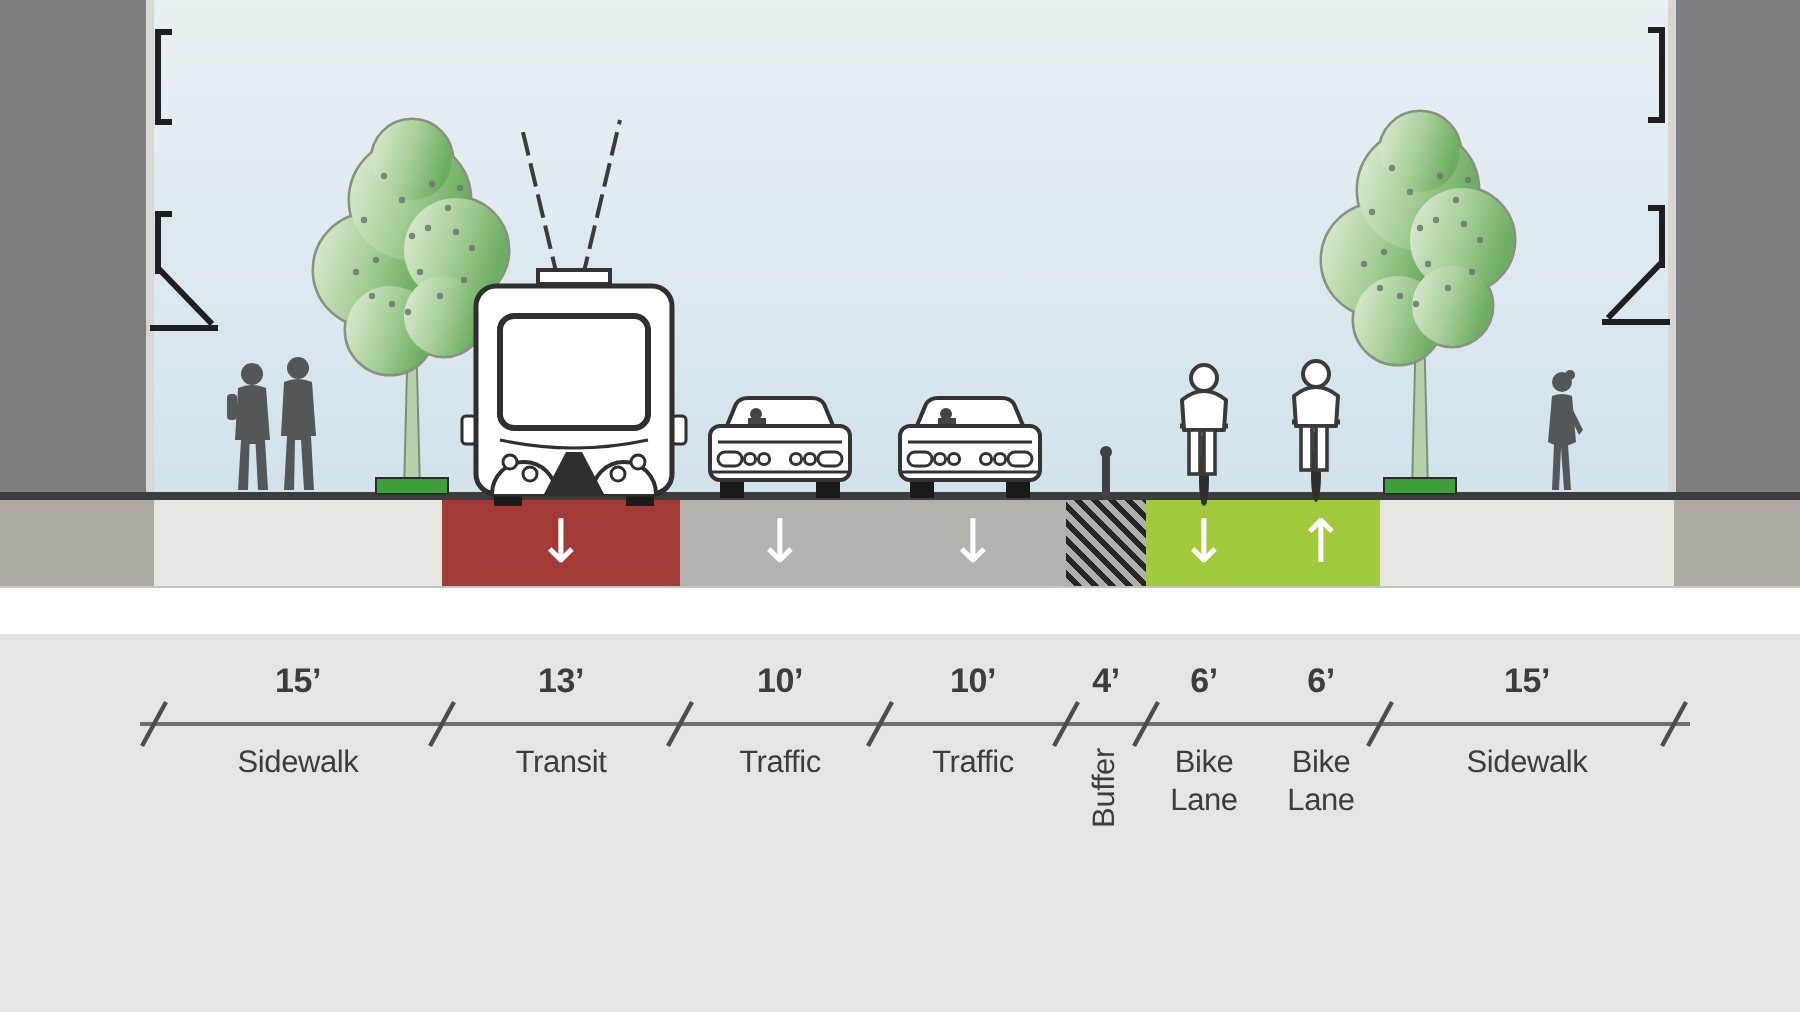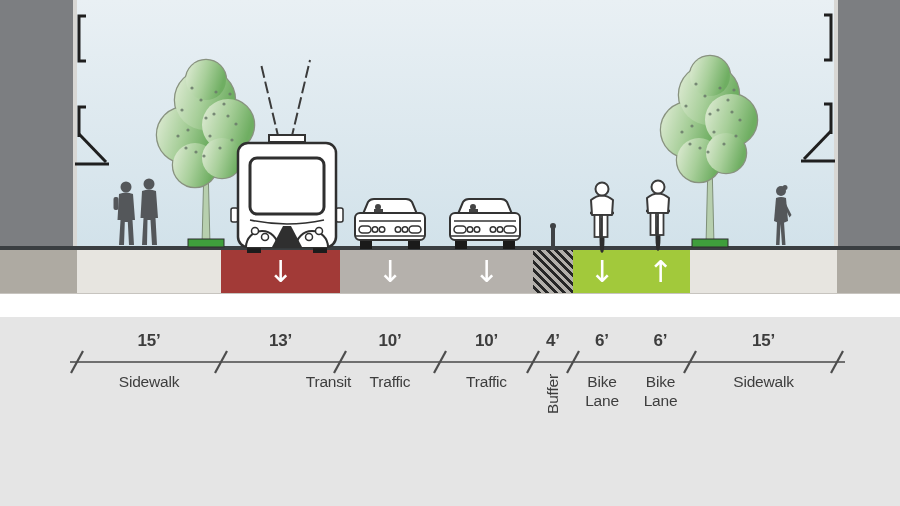--- a/index.html
+++ b/index.html
@@ -282,21 +282,21 @@
     <span class="segv" style="left: 149px;">15’</span>
     <span class="segv" style="left: 280.5px;">13’</span>
     <span class="segv" style="left: 390px;">10’</span>
     <span class="segv" style="left: 486.5px;">10’</span>
     <span class="segv" style="left: 553px;">4’</span>
     <span class="segv" style="left: 602px;">6’</span>
     <span class="segv" style="left: 660.5px;">6’</span>
     <span class="segv" style="left: 763.5px;">15’</span>
 
     <span class="segl" style="left: 149px;">Sidewalk</span>
-    <span class="segl" style="left: 280.5px; margin-left: 48px;">Transit</span>
+    <span class="segl" style="left: 280.5px;">Transit</span>
     <span class="segl" style="left: 390px;">Traffic</span>
     <span class="segl" style="left: 486.5px;">Traffic</span>
     <span class="segl rot" style="left: 553px;">Buffer</span>
     <span class="segl stack" style="left: 602px;">Bike Lane</span>
     <span class="segl stack" style="left: 660.5px;">Bike Lane</span>
     <span class="segl" style="left: 763.5px;">Sidewalk</span>
   </div>
 </div>
 
 </body></html>

